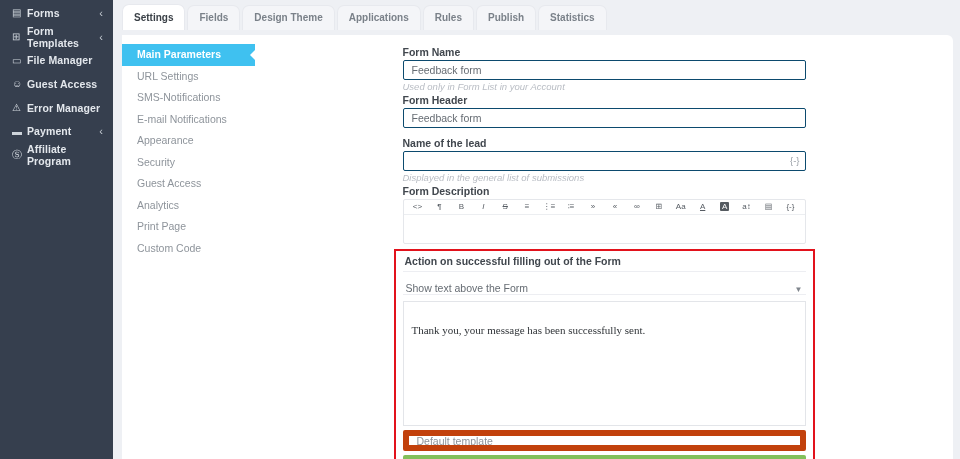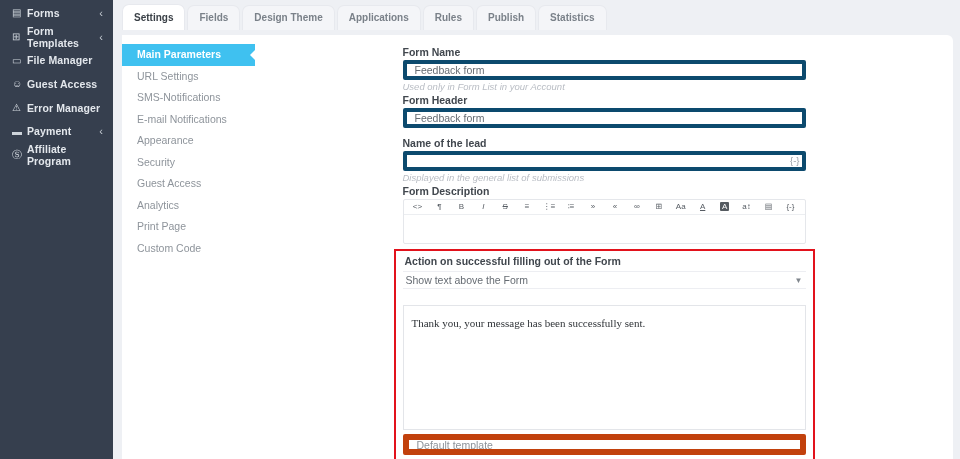--- a/index.html
+++ b/index.html
@@ -24,41 +24,41 @@
   .card { position:absolute; left:122px; top:35px; width:831px; height:430px; background:#fff; border-radius:0 6px 0 0; display:flex; }
   
   .subnav { width:133px; padding-top:9px; flex-shrink:0; }
   .subnav-item { position:relative; height:21.5px; line-height:21.5px; padding-left:15px; font-size:10.5px; color:#8e949b; cursor:pointer; white-space:nowrap; }
   .subnav-item.active { background:#3fc1f0; color:#fff; font-weight:bold; }
   .subnav-item.active::after { content:""; position:absolute; right:0; top:50%; margin-top:-5px; border-top:5px solid transparent; border-bottom:5px solid transparent; border-right:5px solid #fff; }
   
   .content { flex:1; display:flex; justify-content:center; }
   .form-col { width:403px; padding-top:12px; }
   .field-label { font-size:10.5px; line-height:11px; font-weight:bold; color:#41474e; margin-bottom:2px; }
-  .text-input { display:block; width:100%; height:20px; border:4px solid #0c4a6e; border-radius:2px; background:#fff; font-family:inherit; font-size:10.5px; color:#666c73; padding:4px 8px; outline:none; }
+  .text-input { display:block; width:100%; height:20px; border:1px solid #0c4a6e; border-radius:2px; background:#fff; font-family:inherit; font-size:10.5px; color:#666c73; padding:4px 8px; outline:none; }
   .helper { font-size:9.5px; line-height:10px; font-style:italic; color:#b9bdc4; margin:2px 0 3px; }
   .gap10 { height:10px; }
   .input-wrap { position:relative; }
   .var-btn { position:absolute; right:6px; top:4px; font-size:9.5px; color:#9aa0a7; cursor:pointer; line-height:12px; }
   
   .editor { border:1px solid #e5e7eb; border-radius:2px; margin-bottom:5px; }
   .toolbar { display:flex; align-items:center; height:15px; padding:0 3px; border-bottom:1px solid #eceef1; }
   .tb-icon { flex:1; text-align:center; font-size:8px; color:#565c63; cursor:pointer; line-height:14px; white-space:nowrap; }
   .tb-italic { font-style:italic; }
   .tb-strike { text-decoration:line-through; }
   .tb-under { text-decoration:underline; }
   .tb-boxed { color:#fff; }
   .tb-boxed b { background:#555b61; padding:0 2px; border-radius:1px; font-weight:normal; }
   .editor-body { height:28px; cursor:text; }
   
   .red-box { border:2px solid #e2121c; margin:0 -9px; padding:4px 7px 5px; }
   .action-label { font-size:10.5px; line-height:11px; font-weight:bold; color:#41474e; margin:1px 2px 4px; }
-  .select-row { display:flex; justify-content:space-between; align-items:center; height:18px; border:1px solid #edeef2; border-left:none; border-right:none; padding:0 3px; font-size:10.5px; color:#666c73; cursor:pointer; margin-bottom:16px; }
+  .select-row { display:flex; justify-content:space-between; align-items:flex-end; height:24px; border:1px solid #edeef2; border-left:none; border-right:none; padding:0 3px; font-size:10.5px; color:#666c73; cursor:pointer; margin-bottom:6px; }
   .select-chev { font-size:8px; color:#80868d; }
-  .message-box { border:1px solid #e3e5e9; height:125px; padding:11px 8px; font-family:"Liberation Serif", serif; font-size:11px; color:#2f3337; margin-bottom:4px; cursor:text; }
+  .message-box { border:1px solid #e3e5e9; height:125px; padding:22px 8px; font-family:"Liberation Serif", serif; font-size:11px; color:#2f3337; margin-bottom:4px; cursor:text; }
   .template-input { display:block; width:100%; height:21px; border:6px solid #c2410c; border-radius:2px; background:#fff; font-family:inherit; font-size:10.5px; color:#8d939a; padding:0 8px; outline:none; }
   .choose-btn { display:block; width:100%; height:18px; margin-top:4px; background:#83c05b; border:none; border-radius:2px; color:#fff; font-family:inherit; font-size:10px; font-weight:bold; cursor:pointer; }
 </style>
 </head>
 <body>
 
 <aside class="sidebar">
   <div class="side-item">
     <span class="side-icon">▤</span>
     <span class="side-label">Forms</span>

